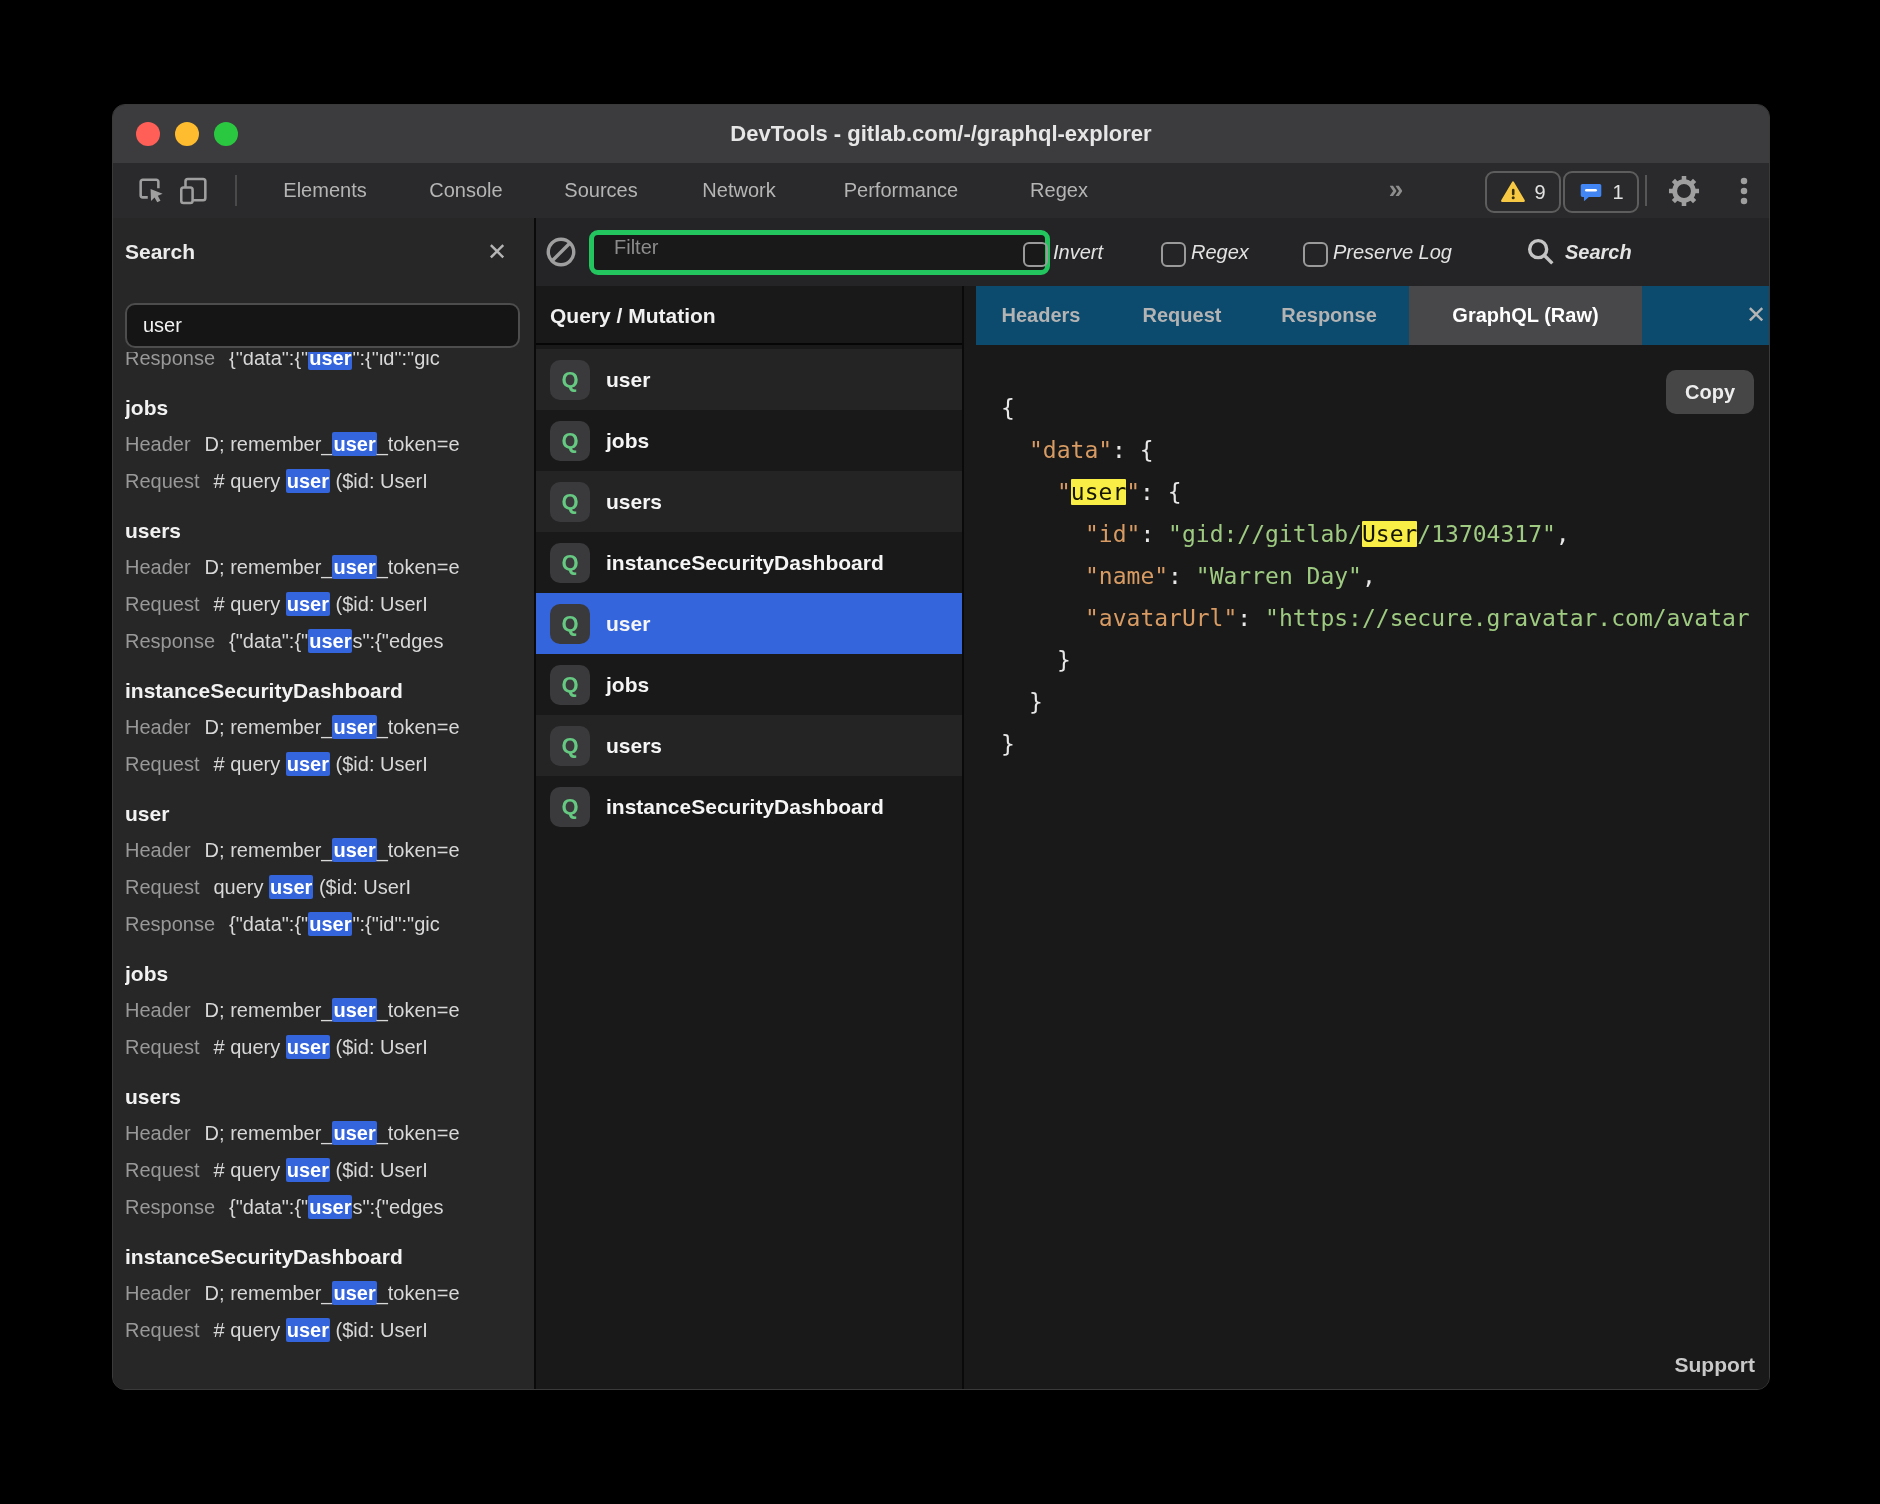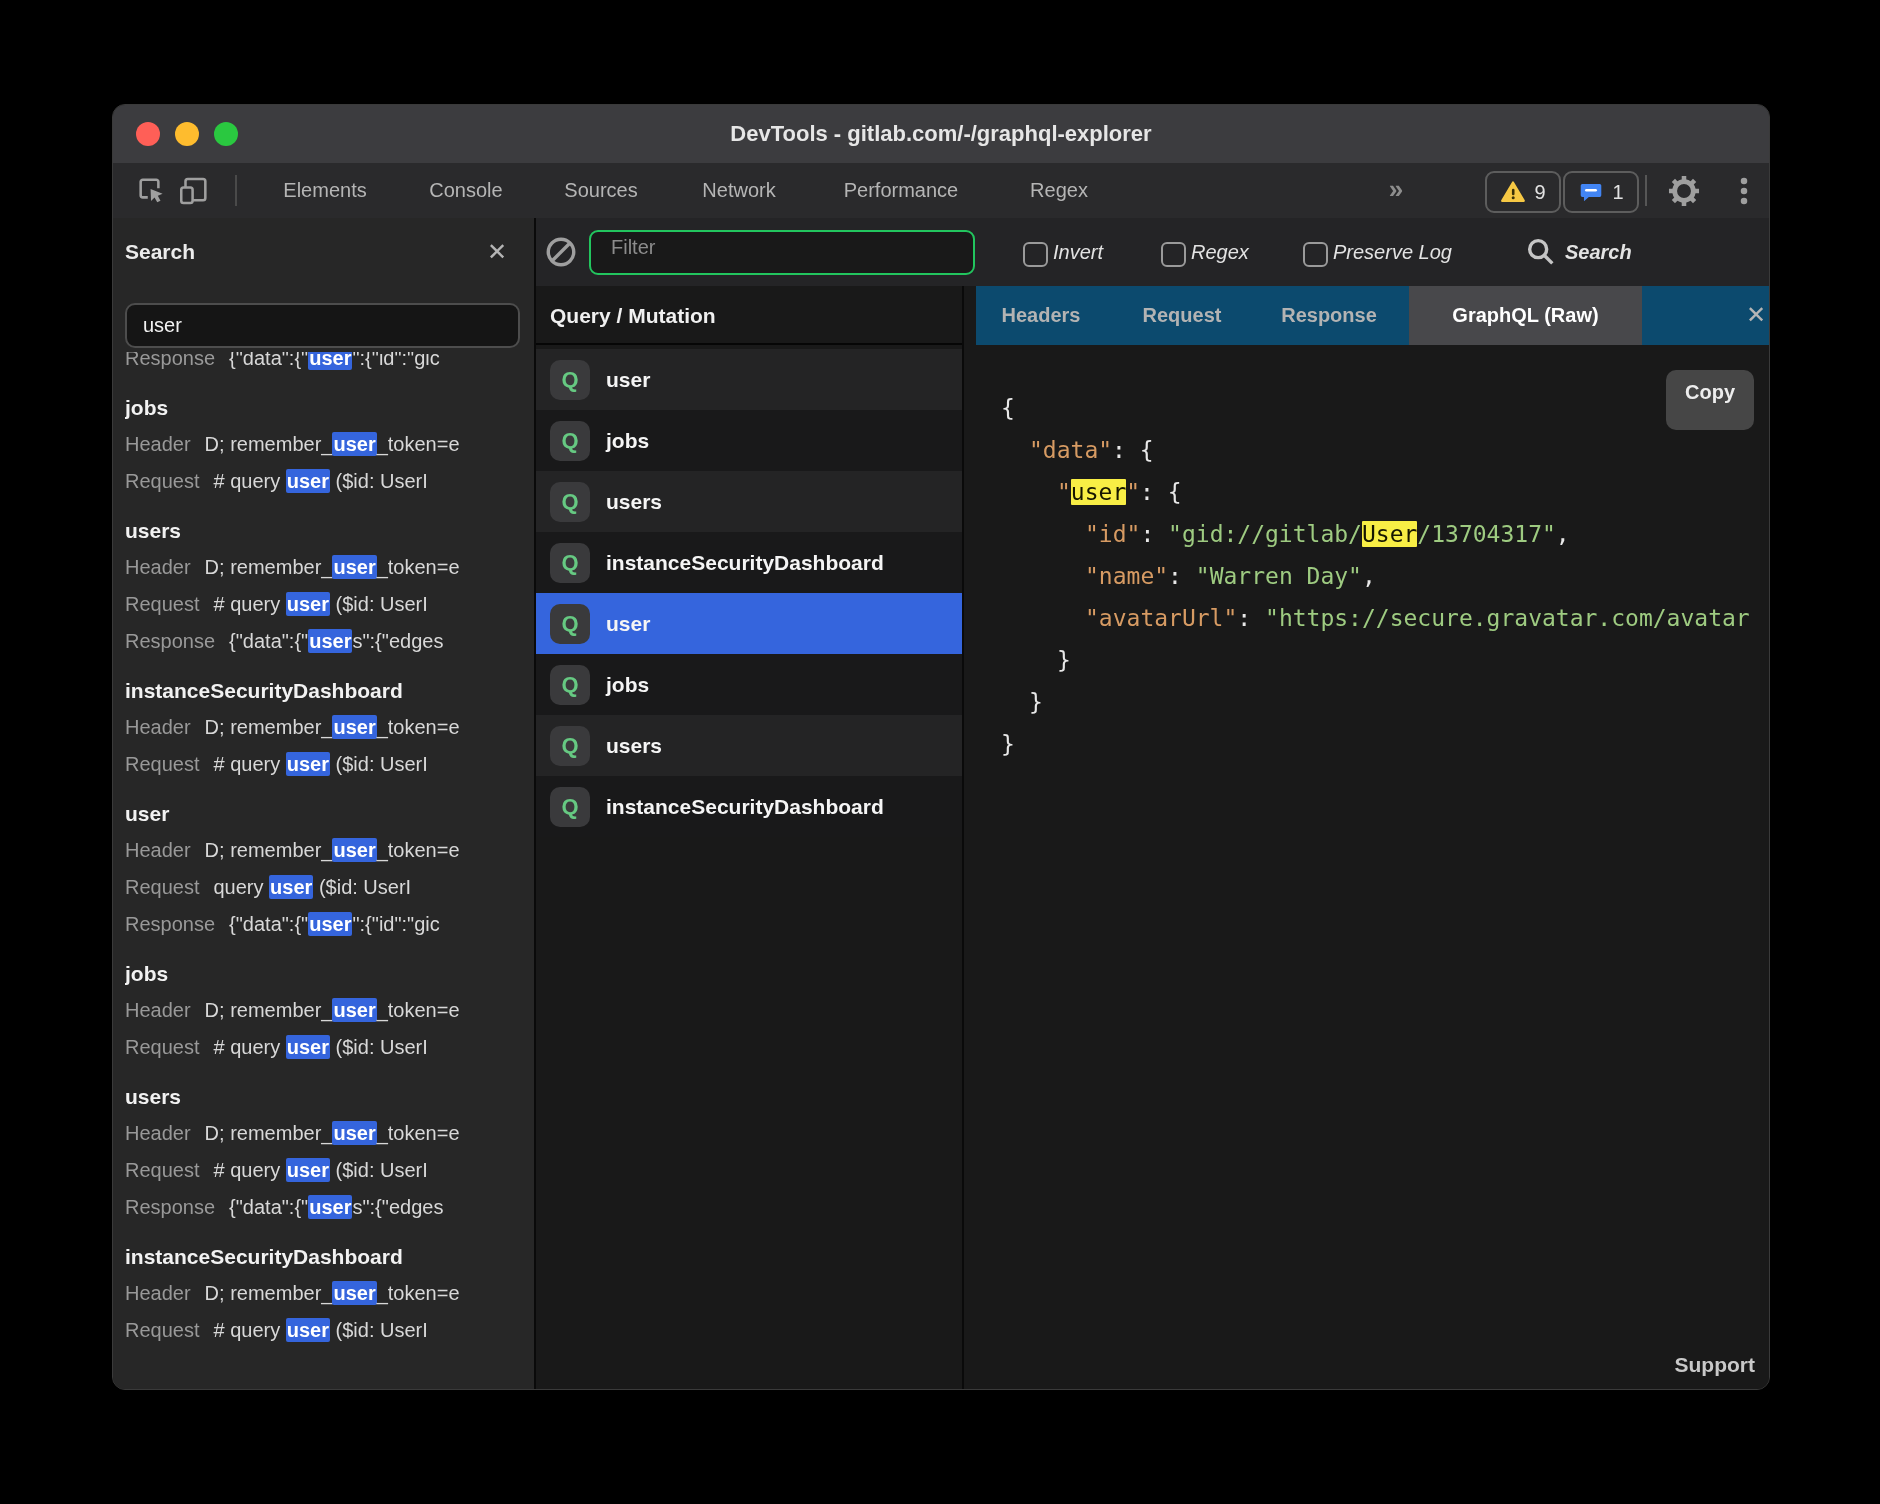--- a/index.html
+++ b/index.html
@@ -29,22 +29,22 @@
          display:flex;align-items:center;justify-content:center;gap:8px;color:#e3e3e3;font-size:20px;}
   .badge svg{display:block;}
   .badgesep{position:absolute;left:1532px;top:12px;width:2px;height:31px;background:#565656;}
   
   .toolbar{position:absolute;left:0;top:113px;width:100%;height:68px;background:#242426;}
   .toolbar .leftzone{position:absolute;left:0;top:0;width:421px;height:68px;background:#272727;
                      border-bottom:1px solid #3d3d3d;}
   .searchtitle{position:absolute;left:12px;top:0;height:68px;line-height:68px;color:#ececec;
                font-size:21px;font-weight:700;}
   .xbtn{position:absolute;color:#b5b5b5;font-size:24px;line-height:24px;cursor:default;}
-  .filterinput{position:absolute;left:476px;top:12px;width:386px;height:45px;border-radius:9px;
-               background:#191919;border:2px solid #22c55e;color:#e8e8e8;font-size:20px;
+  .filterinput{position:absolute;left:476px;top:12px;width:461px;height:45px;border-radius:9px;
+               background:#191919;border:5px solid #22c55e;color:#e8e8e8;font-size:20px;
                padding:0 0 10px 20px;outline:none;box-sizing:border-box;font-family:"Liberation Sans",sans-serif;}
   .filterinput::placeholder{color:#8c8c8c;}
   .chk{position:absolute;top:24px;width:21px;height:21px;border:2.2px solid #9a9a9a;border-radius:6px;}
   .chklabel{position:absolute;top:0;height:68px;line-height:68px;color:#e3e3e3;font-size:20px;font-weight:500;font-style:italic;}
   
   .content{position:absolute;left:0;top:181px;width:100%;height:1103px;}
   .leftpanel{position:absolute;left:0;top:0;width:421px;height:1103px;background:#272727;overflow:hidden;}
   .vdiv1{position:absolute;left:421px;top:-68px;width:2px;height:1171px;background:#0a0a0a;}
   .midpanel{position:absolute;left:423px;top:0;width:426px;height:1103px;background:#191919;}
   .vdiv2{position:absolute;left:849px;top:0;width:2px;height:1103px;background:#0a0a0a;}
@@ -69,21 +69,21 @@
   .qrow.selected{background:#3565dd;}
   .qchip{width:40px;height:40px;margin-left:14px;border-radius:10px;background:#3a3a3c;
          display:flex;align-items:center;justify-content:center;color:#66c982;font-size:22px;font-weight:700;}
   .qlabel{margin-left:16px;color:#f5f5f5;font-size:21px;font-weight:700;white-space:nowrap;}
   
   .rstrip{position:absolute;left:12px;top:0;width:100%;height:59px;background:#0c4a6e;}
   .rtab{position:absolute;top:0;height:59px;line-height:59px;transform:translateX(-50%);
         color:#b3b3b3;font-size:20px;font-weight:600;white-space:nowrap;}
   .rtab-active{position:absolute;left:433px;top:0;width:233px;height:59px;line-height:59px;background:#48484b;
                color:#fff;font-size:20px;font-weight:700;text-align:center;white-space:nowrap;}
-  .copybtn{position:absolute;left:702px;top:84px;width:88px;height:60px;border-radius:10px;background:#464646;
+  .copybtn{position:absolute;left:702px;top:84px;width:88px;height:44px;border-radius:10px;background:#464646;
            color:#ededed;font-size:20px;font-weight:600;text-align:center;line-height:44px;}
   .jsonblock{position:absolute;left:37px;top:101px;right:0;overflow:hidden;
              font-family:"DejaVu Sans Mono",monospace;font-size:23px;}
   .jline{height:42px;line-height:42px;white-space:nowrap;}
   .seg-p{color:#e8e8e8;}
   .seg-k{color:#d79b63;}
   .seg-s{color:#9ecb81;}
   .hl-yellow{background:#f8ee45;color:#161600;border-radius:1px;}
   .support{position:absolute;right:14px;bottom:12px;color:#c9c9c9;font-size:21px;font-weight:700;}
 </style>

